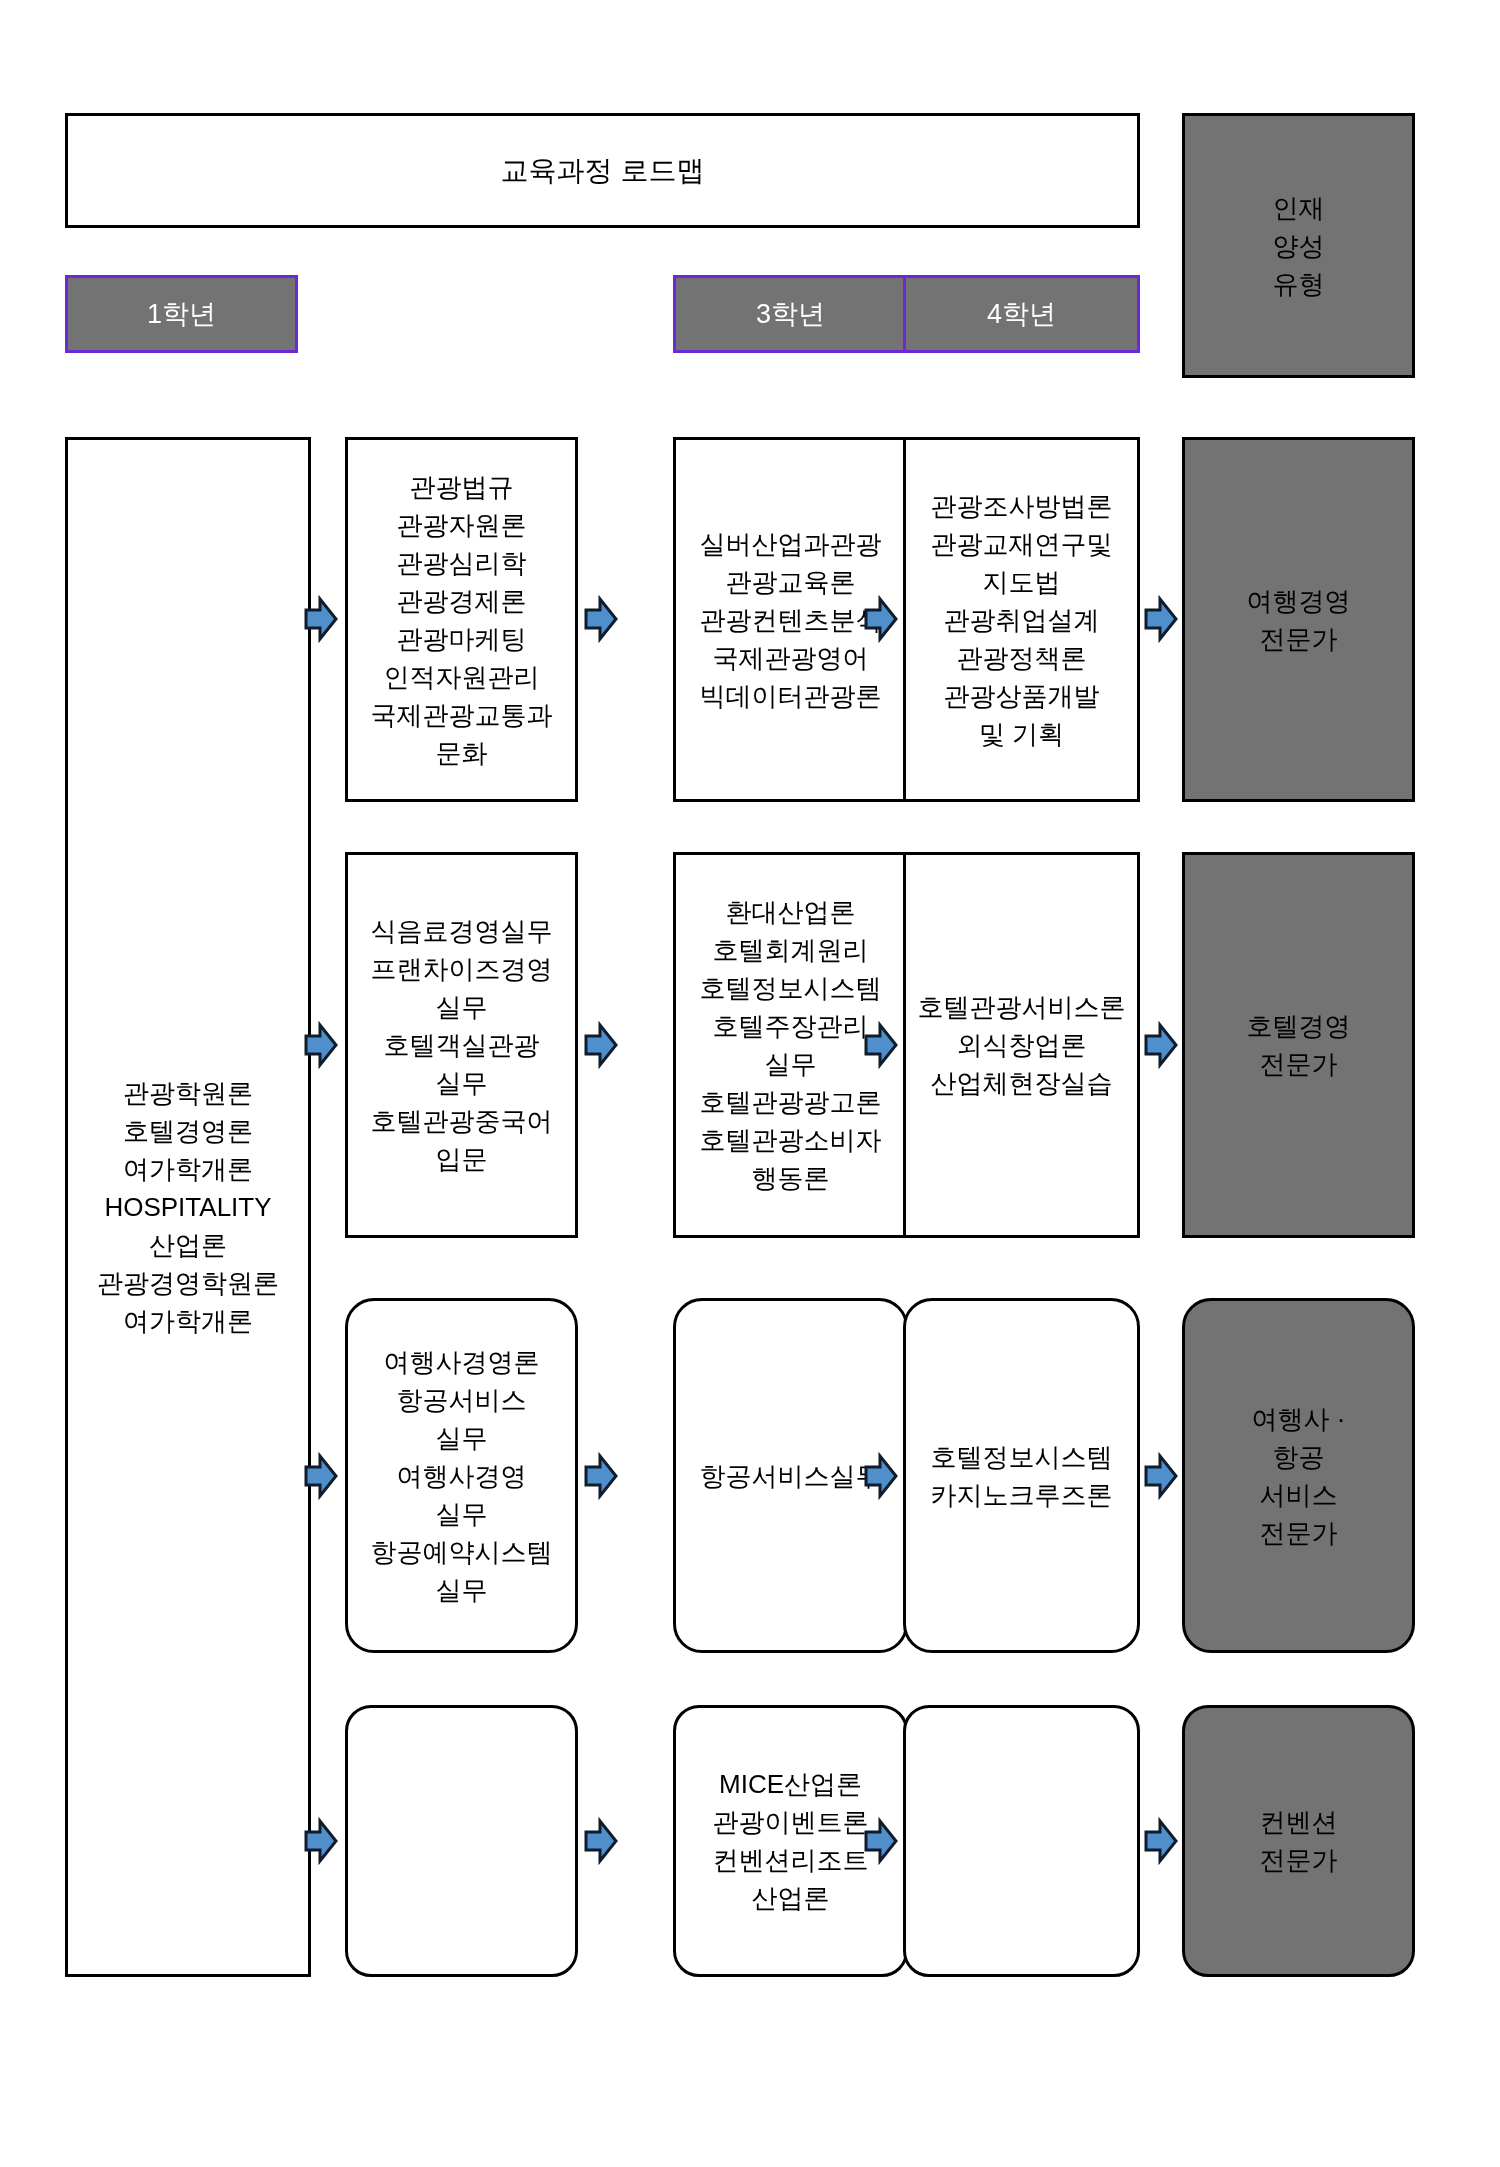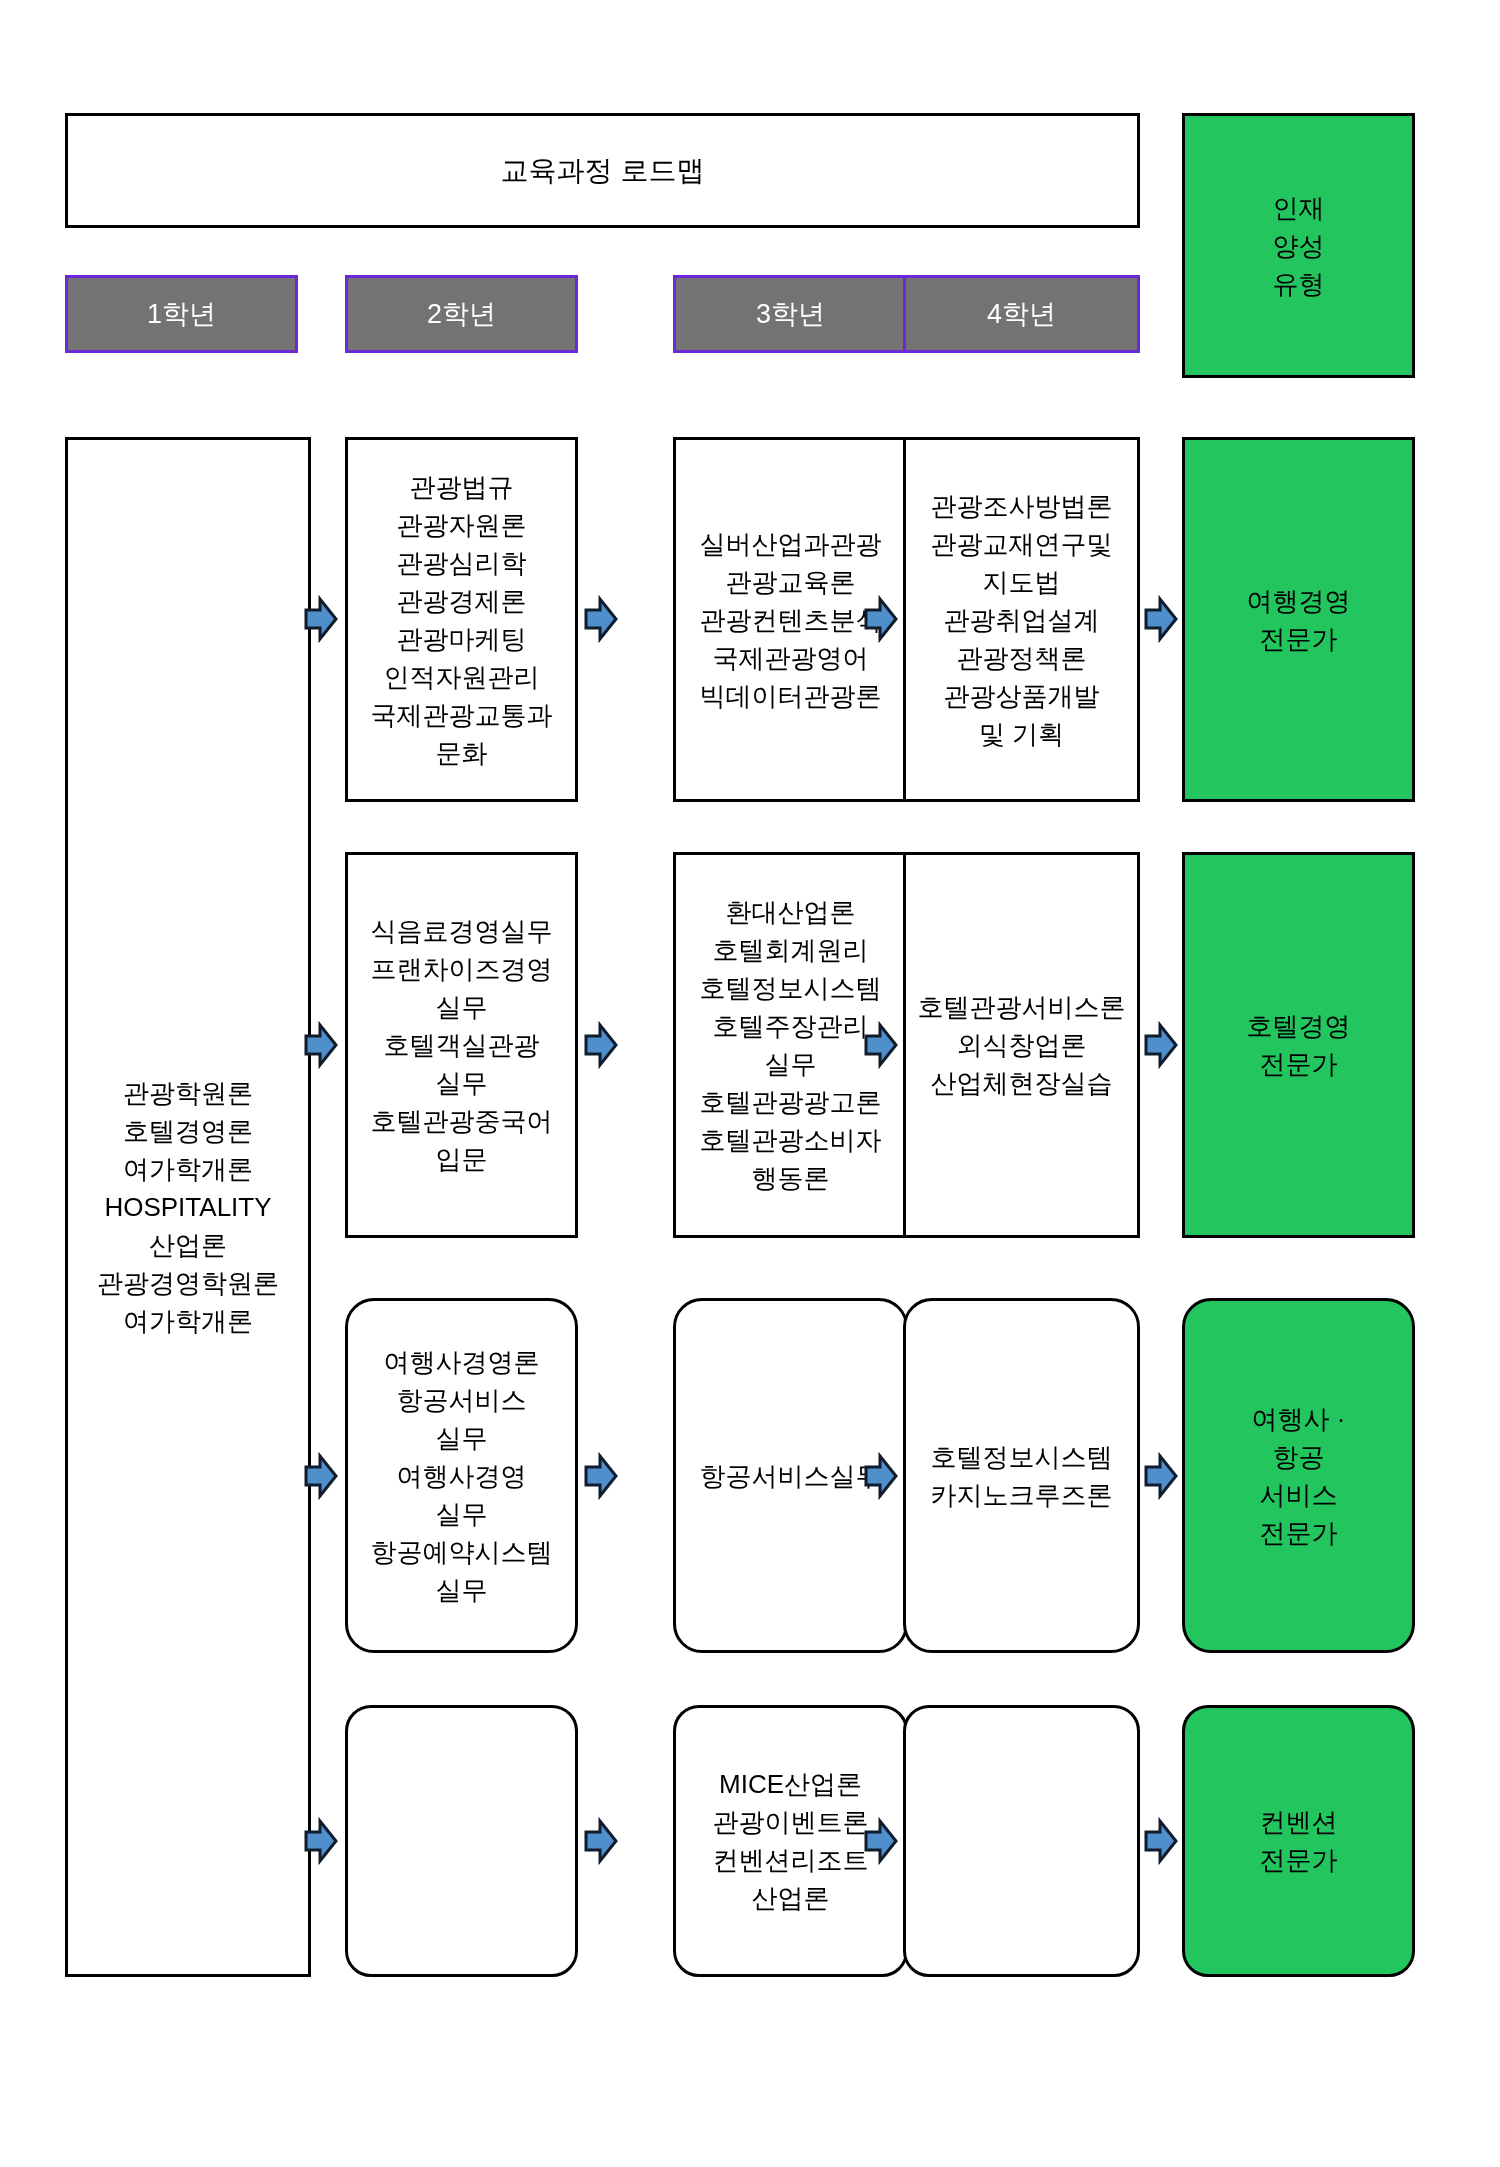--- a/index.html
+++ b/index.html
@@ -19,21 +19,21 @@
     border: 3px solid #000000;
     display: flex;
     align-items: center;
     justify-content: center;
     text-align: center;
     white-space: pre-line;
     font-size: 26px;
     line-height: 38px;
     padding: 6px 8px;
   }
-  .gray { background: #22c55e; }
+  .gray { background: #737373; }
 
   .title-box {
     left: 65px; top: 113px; width: 1075px; height: 115px;
     font-size: 28px;
   }
   .talent-header {
     left: 1182px; top: 113px; width: 233px; height: 265px;
   }
 
   .year-header {
@@ -70,21 +70,20 @@
 <body>
 
 <div class="stage">
 
   <div class="box title-box">교육과정 로드맵</div>
   <div class="box gray talent-header">인재
 양성
 유형</div>
 
   <div class="year-header col1">1학년</div>
-  <div class="year-header col2">2학년</div>
   <div class="year-header col3">3학년</div>
   <div class="year-header col4">4학년</div>
 
   <div class="box year1-box">관광학원론
 호텔경영론
 여가학개론
 HOSPITALITY
 산업론
 관광경영학원론
 여가학개론</div>

